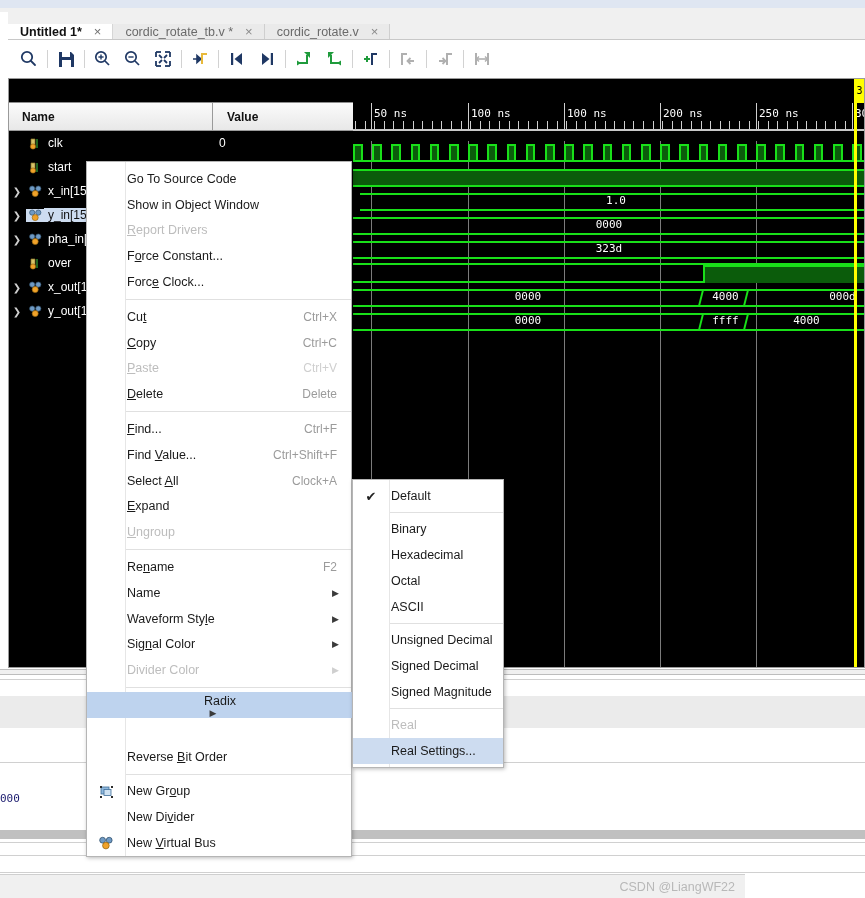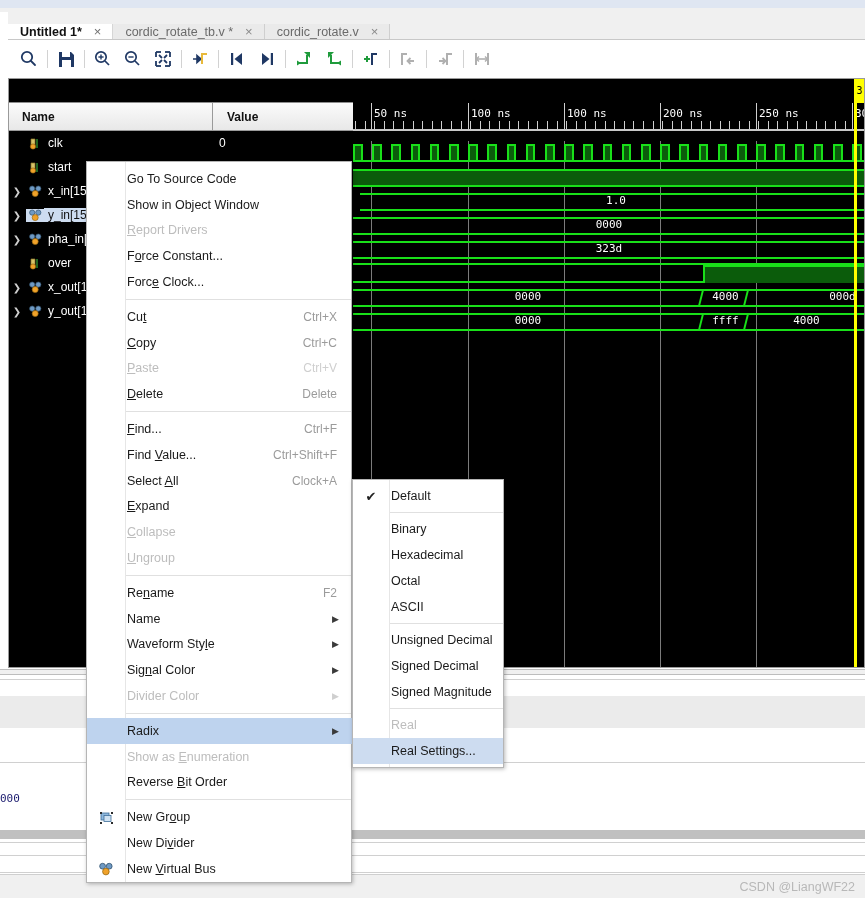--- a/index.html
+++ b/index.html
@@ -95,39 +95,39 @@
   .greenline { position:absolute; background:#19e019; }
 
   
   .below { position:absolute; left:0; top:669px; width:865px; height:229px; background:#ffffff; }
   .bsplit { position:absolute; left:0; width:865px; height:6px; background:#f0f0f0; border-top:1px solid #bdbdbd; border-bottom:1px solid #bdbdbd;}
   .bband-grey { position:absolute; left:0; width:865px; background:#ebebeb; }
   .bband-white { position:absolute; left:0; width:865px; background:#ffffff; }
   .bline { position:absolute; left:0; width:865px; height:1px; background:#d0d0d0; }
   .bscroll { position:absolute; left:0; width:865px; height:9px; background:#c0c0c0; }
   .leftnum { position:absolute; left:0; font-size:11px; color:#1a1a6e; font-family:"DejaVu Sans Mono","Liberation Mono",monospace;}
-  .statusbar { position:absolute; left:0; bottom:0; width:865px; height:24px; background:#f0f0f0; border-top:1px solid #cfcfcf; }
+  .statusbar { position:absolute; left:0; bottom:0; width:745px; height:24px; background:#f0f0f0; border-top:1px solid #cfcfcf; }
   .watermark { position:absolute; right:10px; top:5px; color:#b8b8b8; font-size:12.5px; }
 
   
   .ctxmenu {
     position:absolute; left:86px; top:161px; width:266px;
     background:#ffffff; border:1px solid #b5b5b5;
     box-shadow:1px 1px 4px rgba(0,0,0,0.28);
     padding:4px 0 0 0;
     z-index:50;
   }
   .mi { position:relative; height:25.8px; display:flex; align-items:center; font-size:12.5px; color:#1a1a1a; cursor:default;}
   .mi .gutter { width:38px; height:100%; display:flex; align-items:center; justify-content:center; }
   .mi .milabel { flex:1; padding-left:2px; }
   .mi .accel { color:#9b9b9b; font-size:12px; padding-right:14px; }
   .mi .sub { color:#3a3a3a; font-size:9px; padding-right:12px; }
   .mi.disabled { color:#bdbdbd; }
   .mi.disabled .accel, .mi.disabled .sub { color:#cfcfcf; }
-  .mi.hl { background:#bed3ee; }
+  .mi.hl { background:#bed3ee;flex-direction:column; }
   .mi.hl::before { content:""; position:absolute; left:0; top:0; width:266px; height:100%; background:#bed3ee; z-index:-1;}
   .msep { height:1px; background:#e0e0e0; margin:4px 0 4px 38px; }
   .mi .u { text-decoration:underline; }
   .gutterline { position:absolute; left:38px; top:0; bottom:0; width:1px; background:#e6e6e6; }
 
   
   .submenu {
     position:absolute; left:352px; top:479px; width:152px;
     background:#ffffff; border:1px solid #b5b5b5;
     box-shadow:1px 1px 4px rgba(0,0,0,0.28);
@@ -706,24 +706,20 @@
         <div class="gutter"></div>
         <div class="milabel">Select <span class="u">A</span>ll</div>
         <div class="accel">Clock+A</div>
       </div>
       <div class="mi">
         <div class="gutter"></div>
         <div class="milabel"><span class="u">E</span>xpand</div>
       </div>
       <div class="mi disabled">
         <div class="gutter"></div>
-        <div class="milabel"><span class="u">C</span>ollapse</div>
-      </div>
-      <div class="mi disabled">
-        <div class="gutter"></div>
         <div class="milabel"><span class="u">U</span>ngroup</div>
       </div>
       <div class="msep"></div>
       <div class="mi">
         <div class="gutter"></div>
         <div class="milabel">Re<span class="u">n</span>ame</div>
         <div class="accel">F2</div>
       </div>
       <div class="mi">
         <div class="gutter"></div>
@@ -746,21 +742,20 @@
         <div class="sub">▶</div>
       </div>
       <div class="msep"></div>
       <div class="mi hl">
         <div class="gutter"></div>
         <div class="milabel">Radix</div>
         <div class="sub">▶</div>
       </div>
       <div class="mi disabled">
         <div class="gutter"></div>
-        <div class="milabel">Show as <span class="u">E</span>numeration</div>
       </div>
       <div class="mi">
         <div class="gutter"></div>
         <div class="milabel">Reverse <span class="u">B</span>it Order</div>
       </div>
       <div class="msep"></div>
       <div class="mi">
         <div class="gutter">
           <svg width="14" height="14" viewBox="0 0 14 14">
             <rect x="2" y="3" width="8" height="7" fill="#8fb8dd" stroke="#3f6f9a" stroke-width="0.8"></rect>

